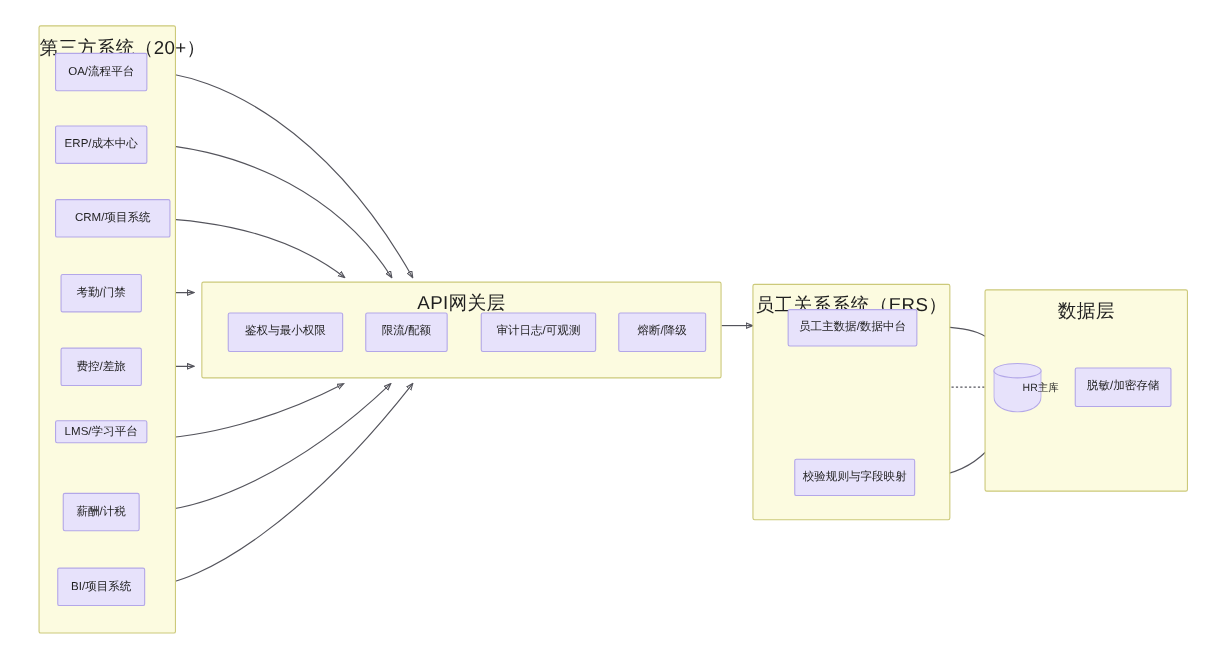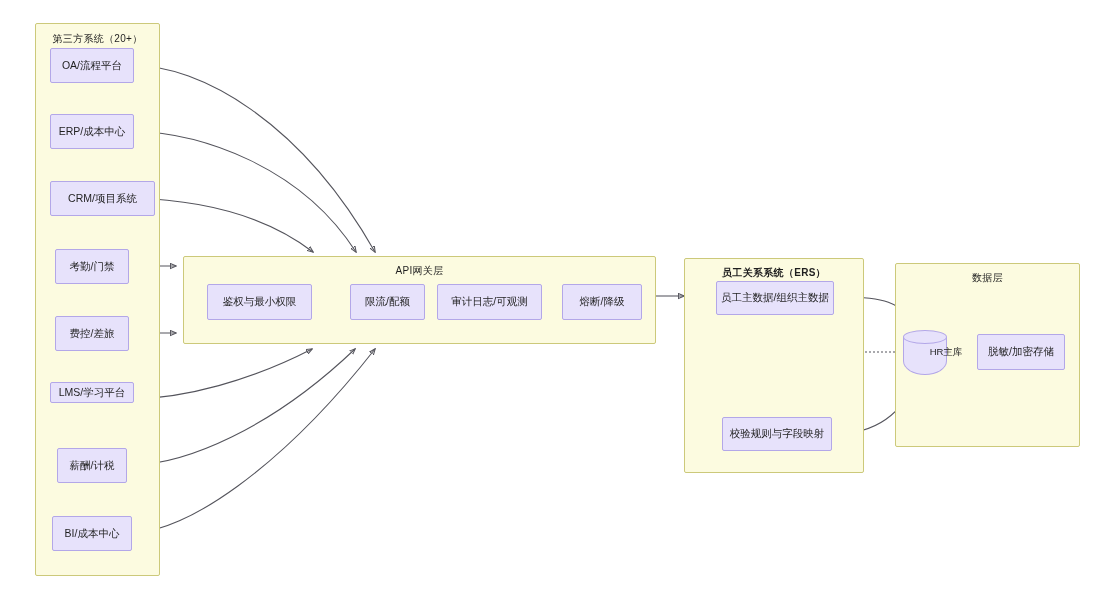--- a/index.html
+++ b/index.html
@@ -15,21 +15,21 @@
     position:absolute;
     background:#fcfbe0;
     border:1px solid #ccc97a;
     box-sizing:border-box;
     border-radius:2px;
   }
   .panel-title{
     position:absolute;
     left:0;right:0;
     text-align:center;
-    font-size:10px;
+    font-size:17px;
     color:#1f1f1f;
     letter-spacing:.3px;
     white-space:nowrap;
   }
 
   
   .node{
     position:absolute;
     background:#e7e2fb;
     border:1px solid #b3a7e8;
@@ -133,46 +133,46 @@
   <div class="node" style="left:55px;top:316px;width:74px;height:35px;">
     <span>费控/差旅</span>
   </div>
   <div class="node" style="left:50px;top:382px;width:84px;height:21px;">
     <span>LMS/学习平台</span>
   </div>
   <div class="node" style="left:57px;top:448px;width:70px;height:35px;">
     <span>薪酬/计税</span>
   </div>
   <div class="node" style="left:52px;top:516px;width:80px;height:35px;">
-    <span>BI/成本中心</span>
+    <span>BI/项目系统</span>
   </div>
 
   <div class="panel" style="left:183px;top:256px;width:473px;height:88px;">
     <div class="panel-title" style="top:7px;">API网关层</div>
   </div>
 
   <div class="node" style="left:207px;top:284px;width:105px;height:36px;">
     <span>鉴权与最小权限</span>
   </div>
-  <div class="node" style="left:332px;top:284px;width:75px;height:36px;margin-left:18px;">
+  <div class="node" style="left:332px;top:284px;width:75px;height:36px;">
     <span>限流/配额</span>
   </div>
   <div class="node" style="left:437px;top:284px;width:105px;height:36px;">
     <span>审计日志/可观测</span>
   </div>
   <div class="node" style="left:562px;top:284px;width:80px;height:36px;">
     <span>熔断/降级</span>
   </div>
 
   <div class="panel" style="left:684px;top:258px;width:180px;height:215px;">
-    <div class="panel-title" style="top:7px;font-weight:bold;">员工关系系统（ERS）</div>
+    <div class="panel-title" style="top:7px;">员工关系系统（ERS）</div>
   </div>
 
   <div class="node" style="left:716px;top:281px;width:118px;height:34px;">
-    <span>员工主数据/组织主数据</span>
+    <span>员工主数据/数据中台</span>
   </div>
   <div class="node" style="left:722px;top:417px;width:110px;height:34px;">
     <span>校验规则与字段映射</span>
   </div>
 
   <div class="panel" style="left:895px;top:263px;width:185px;height:184px;">
     <div class="panel-title" style="top:7px;">数据层</div>
   </div>
 
   <div class="cyl" style="left:903px;top:330px;width:44px;height:45px;">

